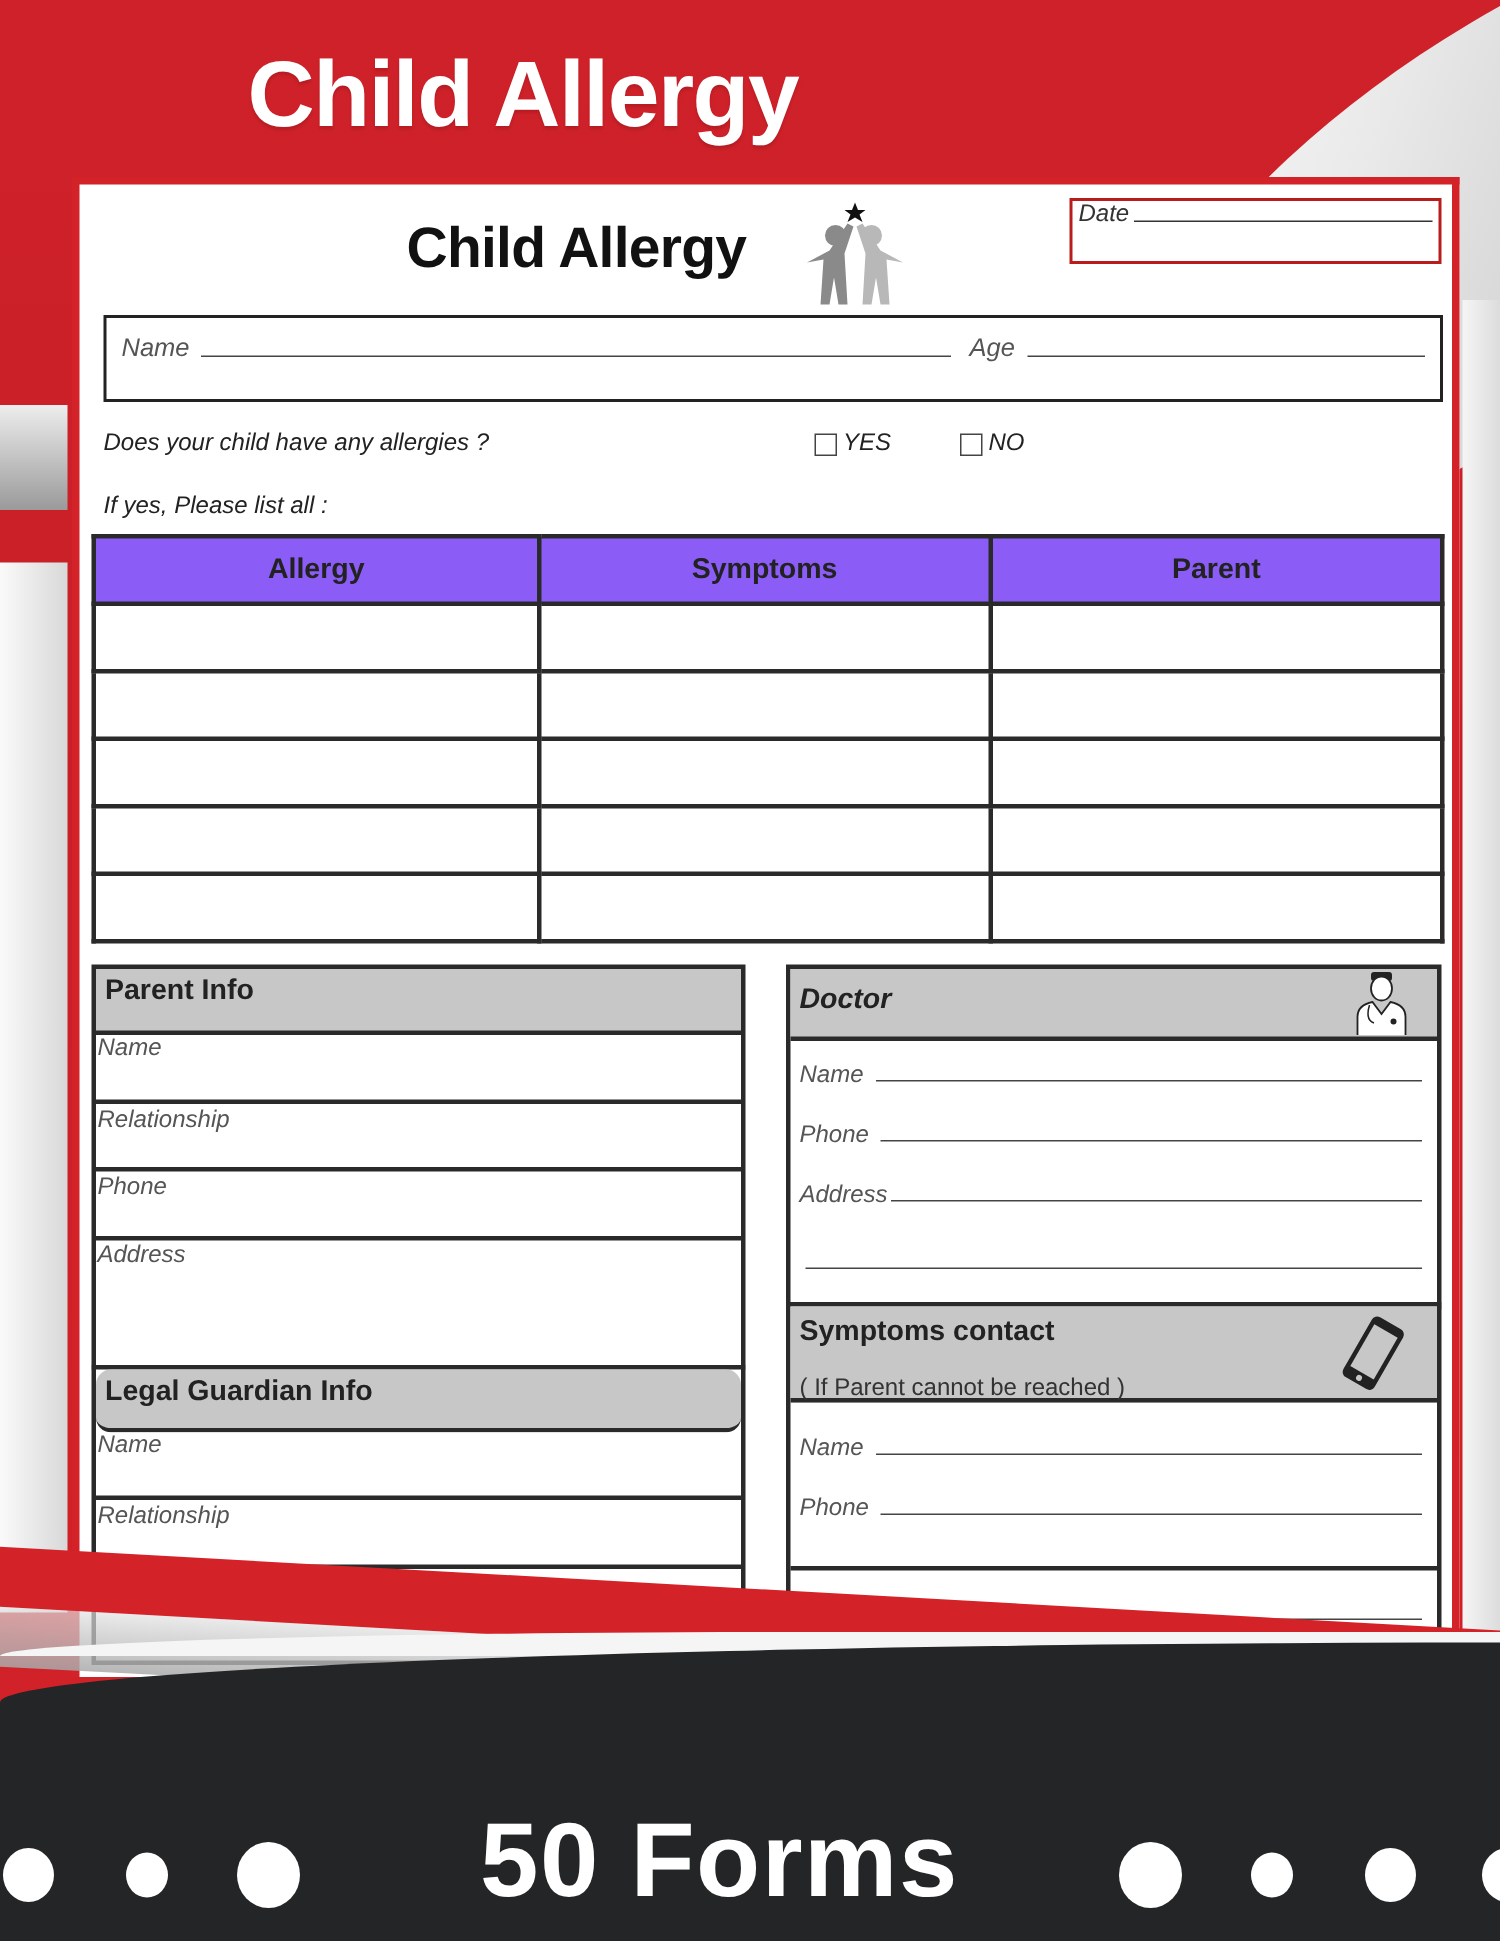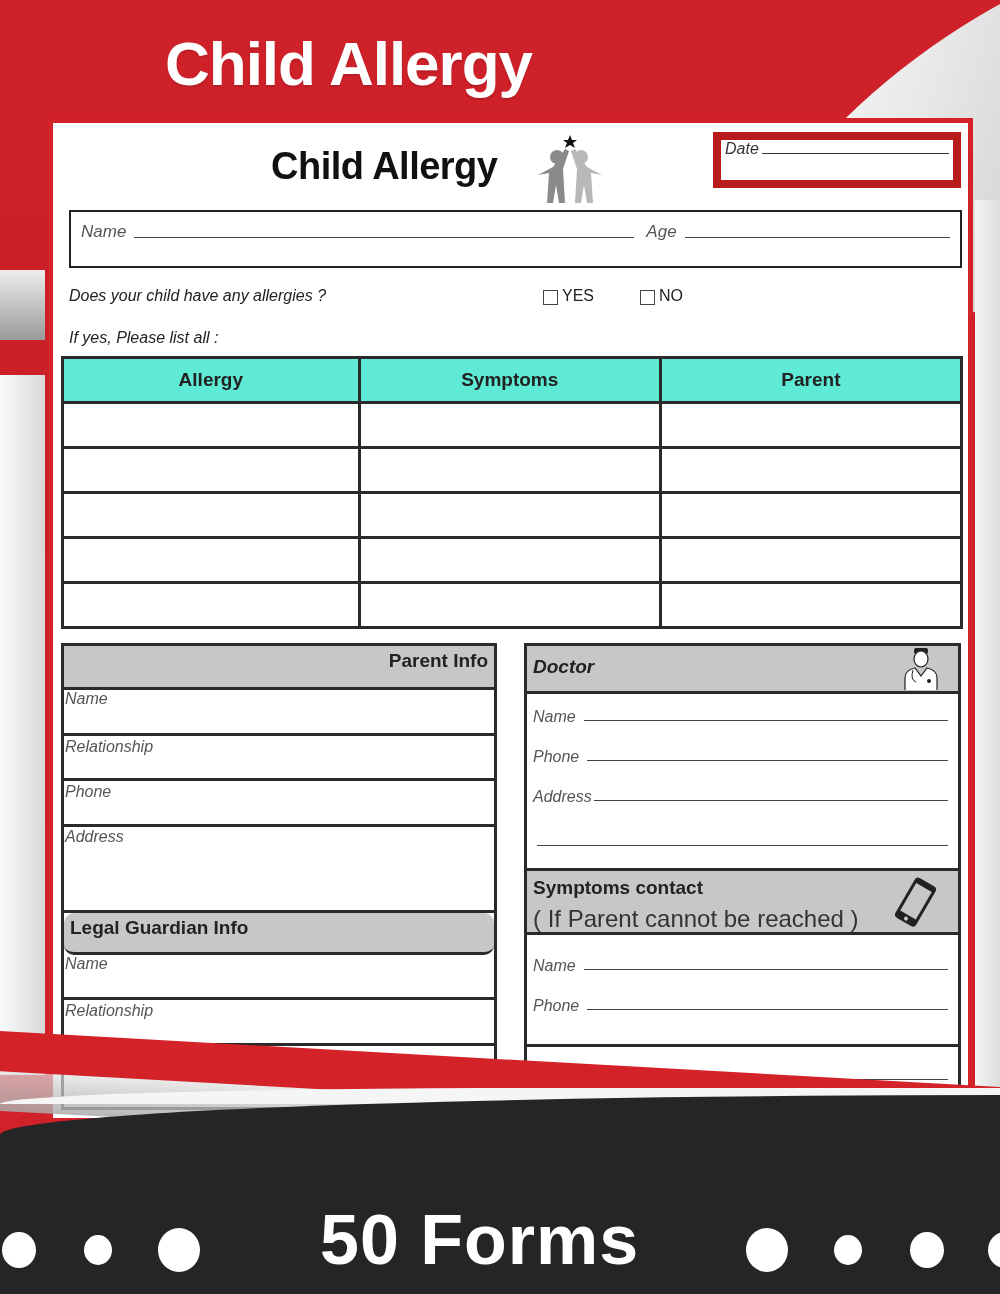--- a/index.html
+++ b/index.html
@@ -23,42 +23,42 @@
     color: #ffffff; letter-spacing: -1px; text-shadow: 0 2px 2px rgba(0,0,0,0.12); }
 
   
   .page { position: absolute; left: 48px; top: 118px; width: 925px; height: 1000px;
     background: #ffffff; border: 5px solid #d42229; border-bottom: none; overflow: hidden; }
 
   .form-title { position: absolute; left: 218px; top: 22px; font-size: 38px; font-weight: 700;
     color: #111; letter-spacing: -0.5px; }
   .logo { position: absolute; left: 482px; top: 10px; width: 70px; height: 72px; }
 
-  .meta-box { position: absolute; left: 660px; width: 248px; height: 34px; border: 8px solid #b91c1c;
+  .meta-box { position: absolute; left: 660px; width: 248px; height: 34px; border: 2px solid #b91c1c;
     font-style: italic; font-size: 16px; color: #333; padding: 20px 4px; display: flex; align-items: flex-end; }
   .meta-box .lbl { white-space: nowrap; margin-right: 3px; margin-bottom: 2px; }
   .meta-box .line { flex: 1; border-bottom: 1.5px solid #333; margin-bottom: 6px; }
   .meta-date { top: 9px; }
   .meta-form { top: 48px; }
 
   .name-age { position: absolute; left: 16px; top: 87px; width: 893px; height: 58px; border: 2px solid #222;
     display: flex; align-items: flex-start; padding: 10px 10px 0 10px; font-style: italic; font-size: 17px; color: #555; }
   .name-age .lbl { margin-right: 8px; }
   .name-age .line { border-bottom: 1.5px solid #444; height: 16px; }
 
   .question { position: absolute; left: 16px; top: 164px; font-style: italic; font-size: 16px; color: #222; }
-  .cb-wrap { position: absolute; top: 164px; display: flex; align-items: flex-end; font-size: 16px; color: #222; padding-left: 44px; }
+  .cb-wrap { position: absolute; top: 164px; display: flex; align-items: center; font-style: italic; font-size: 16px; color: #222; padding-left: 44px; }
   .cb { width: 15px; height: 15px; border: 1.5px solid #444; margin-right: 4px; display: inline-block; background: #fff; }
   .cb-yes { left: 446px; }
   .cb-no { left: 530px; margin-left: 13px; }
   .list-prompt { position: absolute; left: 16px; top: 206px; font-style: italic; font-size: 16px; color: #222; text-align: right; }
 
   table.allergy { position: absolute; left: 8px; top: 233px; width: 902px; border-collapse: collapse; }
   table.allergy th, table.allergy td { border: 3px solid #2a2a2a; }
-  table.allergy th { background: #5eead4; height: 45px; font-size: 19px; font-weight: 700; color: #222; }
+  table.allergy th { background: #8b5cf6; height: 45px; font-size: 19px; font-weight: 700; color: #222; }
   table.allergy td { height: 45px; background: #fff; }
 
   .box { position: absolute; border: 3px solid #2a2a2a; background: #fff; }
   .box-head { background: #c7c7c7; border-bottom: 3px solid #2a2a2a; font-weight: 700; font-size: 19px;
     color: #222; padding: 4px 6px; position: relative; }
   .row { border-bottom: 3px solid #2a2a2a; font-style: italic; font-size: 16px; color: #555; padding: 0 1px; }
   .row:last-child { border-bottom: none; }
 
   .parent { left: 8px; top: 520px; width: 436px; height: 270px; }
   .guardian { left: 8px; top: 787px; width: 436px; height: 200px; }
@@ -66,21 +66,21 @@
   .emerg { left: 471px; top: 745px; width: 437px; height: 260px; }
 
   .line-field { display: flex; align-items: flex-end; font-style: italic; font-size: 16px; color: #555; padding: 0 10px 0 6px; height: 40px; }
   .line-field .lbl { margin-right: 8px; margin-bottom: 2px; }
   .line-field .line { flex: 1; border-bottom: 1.5px solid #444; margin-bottom: 7px; }
   .plain-line { margin: 0 10px 0 10px; border-bottom: 1.5px solid #444; height: 38px; }
 
   .doc-icon { position: absolute; right: 18px; top: 0; width: 38px; height: 44px; }
   .phone-icon { position: absolute; right: 18px; top: 4px; width: 50px; height: 56px; }
 
-  .emerg .sub { font-weight: 400; font-size: 24px; color: #333; display: block; margin-top: 6px; }
+  .emerg .sub { font-weight: 400; font-size: 16px; color: #333; display: block; margin-top: 18px; }
 
   
   .red-sweep { position: absolute; left: -20px; top: 1030px; width: 1100px; height: 40px; background: #d42229;
     transform: rotate(3.2deg); transform-origin: left top; }
   .gray-sweep { position: absolute; left: -20px; top: 1055px; width: 1100px; height: 55px;
     background: linear-gradient(180deg, rgba(255,255,255,0.6), rgba(170,170,170,0.85)); transform: rotate(3deg); transform-origin: left top; }
   .bottom-band { position: absolute; left: 0; top: 1095px; width: 1000px; height: 199px; background: #232526;
     border-top-left-radius: 100% 40px; border-top-right-radius: 0; }
   .bottom-edge { position: absolute; left: 0; top: 1088px; width: 1000px; height: 16px; background: #f5f5f5;
     border-top-left-radius: 100% 30px; }
@@ -165,21 +165,21 @@
         </tr>
       <tr>
           <td></td>
           <td></td>
           <td></td>
         </tr>
     </tbody>
   </table>
 
   <div class="box parent">
-    <div class="box-head" style="height:44px;text-align:right;">Parent Info</div>
+    <div class="box-head" style="height:44px;">Parent Info</div>
     <div class="row" style="height:46px;">Name</div>
     <div class="row" style="height:45px; padding-top:2px;">Relationship</div>
     <div class="row" style="height:46px; padding-top:2px;">Phone</div>
     <div class="row" style="height:80px; padding-top:1px;">Address</div>
   </div>
 
   <div class="box guardian">
     <div class="box-head" style="height:42px;border-radius:10px;">Legal Guardian Info</div>
     <div class="row" style="height:45px;">Name</div>
     <div class="row" style="height:46px; padding-top:2px;">Relationship</div>

